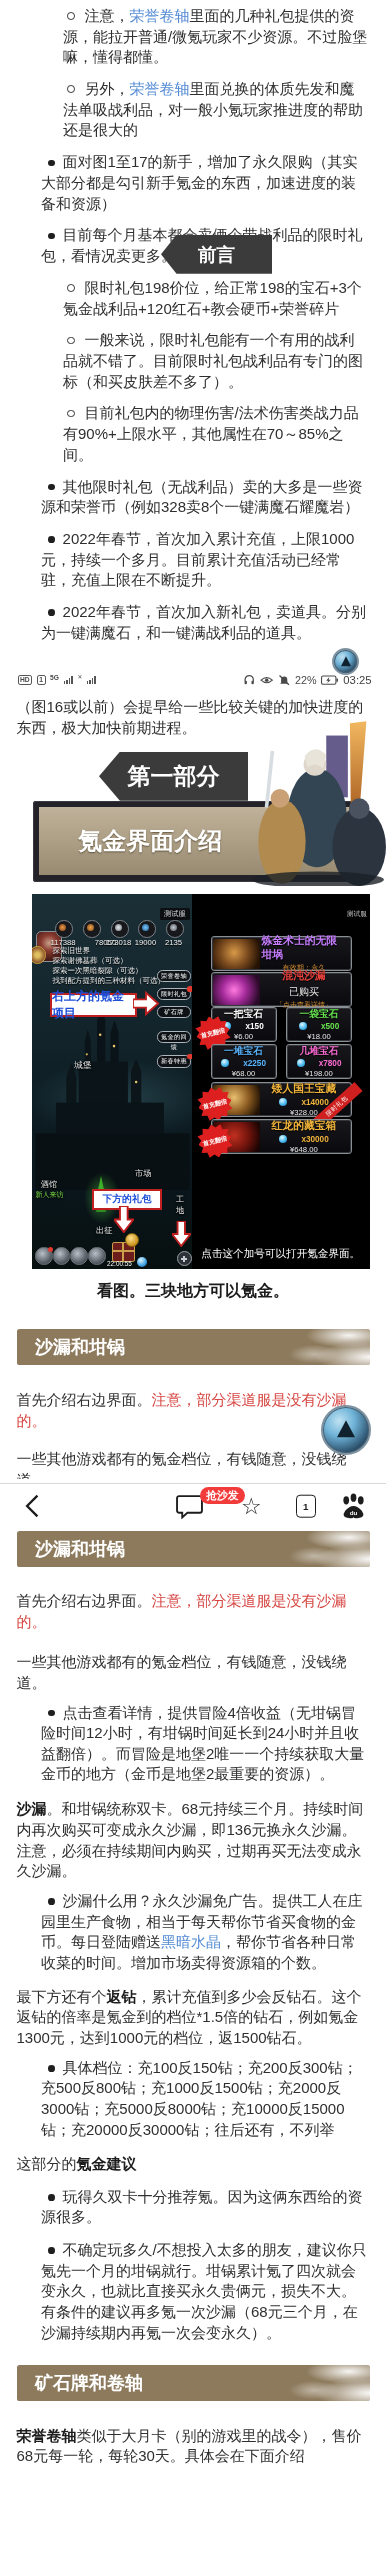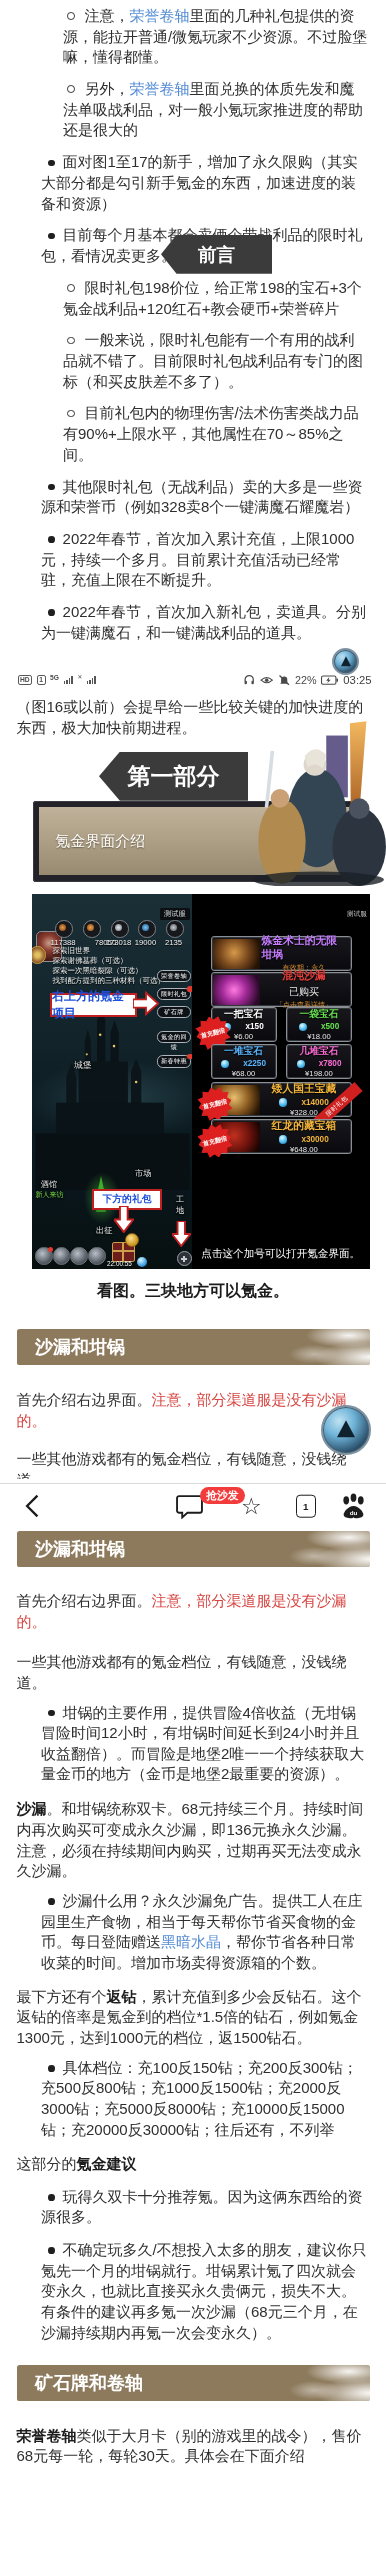--- a/index.html
+++ b/index.html
@@ -45,21 +45,21 @@
   .s1{height:2.6px;} .s2{height:4.1px;} .s3{height:6.2px;} .s4{height:7.7px;}
   .netx{font-size:6.2px;position:relative;top:-3.1px;color:#555;}
   .nettxt{font-size:6.7px;font-weight:bold;position:relative;top:-2.1px;}
   .sbar svg{display:block;}
   .stime{font-size:11.3px;color:#3f3f3f;}
 
   
   .bannerwrap{position:relative;margin-left:33px;width:331px;height:81px;}
   .banner{position:absolute;left:0;top:0;width:100%;height:100%;background:#232229;border-radius:3.1px;box-shadow:0 0 0 1px #3a3940 inset;}
   .banner .inner{position:absolute;left:6.2px;right:6.2px;top:6.2px;bottom:6.2px;background:linear-gradient(180deg,#c0b29a 0%,#ab9d83 55%,#978a71 100%);display:flex;align-items:center;}
-  .banner .t{color:#fff;font-weight:normal;font-size:15px;padding-left:16px;text-shadow:0 1px 1.5px rgba(40,30,10,.55);}
+  .banner .t{color:#fff;font-weight:bold;font-size:24px;padding-left:39px;text-shadow:0 1px 1.5px rgba(40,30,10,.55);}
   .chars{position:absolute;right:-23px;bottom:-4.1px;width:138px;height:166px;z-index:4;}
 
   
   .shot{position:relative;margin-left:32px;width:271px;height:375px;}
   .shot-left{position:absolute;left:0;top:0;width:160px;height:375px;overflow:hidden;
      background:linear-gradient(180deg,#1b2f36 0%,#14262d 30%,#0e1d24 55%,#0a161c 78%,#07100f 100%);}
   .shot-left .mist{position:absolute;left:0;top:155px;width:100%;height:113px;background:radial-gradient(ellipse 134px 57px at 55% 45%,rgba(90,150,160,.28),rgba(0,0,0,0) 70%);}
   .shot-right{position:absolute;left:160px;top:0;width:178px;height:375px;background:#000;}
   .glab{position:absolute;color:#e8e8e8;text-shadow:0 0.5px 1.5px #000,0 0 2.1px #000;font-size:8.2px;}
   .testlab{position:absolute;left:128px;top:14.4px;background:rgba(10,10,12,.85);color:#ddd;font-size:7.2px;padding:1px 4.1px;border-radius:1.5px;}
@@ -104,21 +104,21 @@
   .a-alch{background:radial-gradient(circle at 45% 45%,#d89a4a 0%,#7a4a1e 45%,#241204 85%);}
   .a-hour{background:radial-gradient(circle at 45% 50%,#ff7ae0 0%,#a32a9a 40%,#2a0a28 85%);}
   .a-dwarf{background:radial-gradient(circle at 45% 42%,#e8c070 0%,#8a5a20 48%,#201204 88%);}
   .a-drag{background:radial-gradient(circle at 45% 45%,#c03020 0%,#6e130c 50%,#1a0403 88%);}
   .item .col{position:absolute;left:50px;right:4.1px;top:0;bottom:0;display:flex;flex-direction:column;align-items:center;justify-content:center;gap:1.5px;}
   .item .ttl{font-weight:bold;font-size:10.8px;text-shadow:0 0.5px 1px #000;}
   .titem{height:33px;}
   .sitem{width:64px;height:33px;}
   .sitem .colc{position:absolute;left:0;right:0;top:0;bottom:0;display:flex;flex-direction:column;align-items:center;justify-content:center;gap:1px;}
   .sitem .ttl{font-size:9.8px;}
-  .amt{display:flex;align-items:flex-end;gap:14px;font-size:8.2px;font-weight:bold;}
+  .amt{display:flex;align-items:flex-start;gap:14px;font-size:8.2px;font-weight:bold;}
   .gem{width:8.2px;height:8.2px;border-radius:50%;background:radial-gradient(circle at 38% 32%,#e2f8ff,#49b9ef 55%,#1a6ea8);display:inline-block;}
   .price{color:#e6e6e6;font-size:7.7px;}
   .c-purple{color:#c77dff;} .c-red{color:#e8413c;} .c-white{color:#fff;} .c-green{color:#67e44f;}
   .c-blue{color:#58b6ff;} .c-pink{color:#ff6bd5;} .c-gold{color:#f0b33a;}
   .wline{color:#e8e8e8;font-size:10px;font-weight:normal;}
   .oline{color:#d08a30;font-size:7px;font-weight:normal;}
   .osub{color:#d08a30;font-size:7.2px;font-weight:normal;}
   .burst{position:absolute;width:34px;height:34px;display:flex;align-items:center;justify-content:center;color:#fff;font-size:6.2px;font-weight:bold;text-align:center;line-height:7.2px;background:#dd1f1f;transform:rotate(-14deg);
     clip-path:polygon(50% 0%,61% 12%,77% 6%,80% 22%,97% 25%,89% 39%,100% 50%,89% 61%,97% 75%,80% 78%,77% 94%,61% 88%,50% 100%,39% 88%,23% 94%,20% 78%,3% 75%,11% 61%,0% 50%,11% 39%,3% 25%,20% 22%,23% 6%,39% 12%);}
   .ribbon{position:absolute;right:-15.5px;bottom:4.1px;background:#cf1f1f;color:#fff;font-size:6.2px;padding:1.5px 15.5px;transform:rotate(-42deg);letter-spacing:0.5px;}
@@ -489,21 +489,21 @@
   </div>
 
   <div class="sec" style="margin-top:3.1px">
     <span class="t">沙漏和坩锅</span>
       <span class="splash"></span>
   </div>
 
   <p class="p" style="margin-top:24px"><span>首先介绍右边界面。</span><span class="red">注意，部分渠道服是没有沙漏的。</span></p>
   <p class="p" style="margin-top:19.6px"><span>一些其他游戏都有的氪金档位，有钱随意，没钱绕道。</span></p>
 
-  <p class="p lvl1" style="margin-top:9.3px"><span class="dot"></span><span>坩锅的主要作用，提供冒险4倍收益（无坩锅冒险时间12小时，有坩锅时间延长到24小时并且收益翻倍）。而冒险是地堡2唯一一个持续获取大量金币的地方（金币是地堡2最重要的资源）。</span></p>
+  <p class="p lvl1" style="margin-top:9.3px"><span class="dot"></span><span>点击查看详情，提供冒险4倍收益（无坩锅冒险时间12小时，有坩锅时间延长到24小时并且收益翻倍）。而冒险是地堡2唯一一个持续获取大量金币的地方（金币是地堡2最重要的资源）。</span></p>
 
   <p class="p" style="margin-top:14.4px"><b>沙漏</b><span>。和坩锅统称双卡。68元持续三个月。持续时间内再次购买可变成永久沙漏，即136元换永久沙漏。注意，必须在持续期间内购买，过期再买无法变成永久沙漏。</span></p>
   <p class="p lvl1" style="margin-top:9.3px"><span class="dot"></span><span>沙漏什么用？永久沙漏免广告。提供工人在庄园里生产食物，相当于每天帮你节省买食物的金币。每日登陆赠送</span><a class="lnk">黑暗水晶</a><span>，帮你节省各种日常收菜的时间。增加市场卖得资源箱的个数。</span></p>
 
   <p class="p" style="margin-top:13.4px"><span>最下方还有个</span><b>返钻</b><span>，累计充值到多少会反钻石。这个返钻的倍率是氪金到的档位*1.5倍的钻石，例如氪金1300元，达到1000元的档位，返1500钻石。</span></p>
   <p class="p lvl1" style="margin-top:9.3px"><span class="dot"></span><span>具体档位：充100反150钻；充200反300钻；充500反800钻；充1000反1500钻；充2000反3000钻；充5000反8000钻；充10000反15000钻；充20000反30000钻；往后还有，不列举</span></p>
 
   <p class="p" style="margin-top:13.4px"><span>这部分的</span><b>氪金建议</b></p>
   <p class="p lvl1" style="margin-top:12.4px"><span class="dot"></span><span>玩得久双卡十分推荐氪。因为这俩东西给的资源很多。</span></p>
   <p class="p lvl1" style="margin-top:12.4px"><span class="dot"></span><span>不确定玩多久/不想投入太多的朋友，建议你只氪先一个月的坩锅就行。坩锅累计氪了四次就会变永久，也就比直接买永久贵俩元，损失不大。有条件的建议再多氪一次沙漏（68元三个月，在沙漏持续期内再氪一次会变永久）。</span></p>

